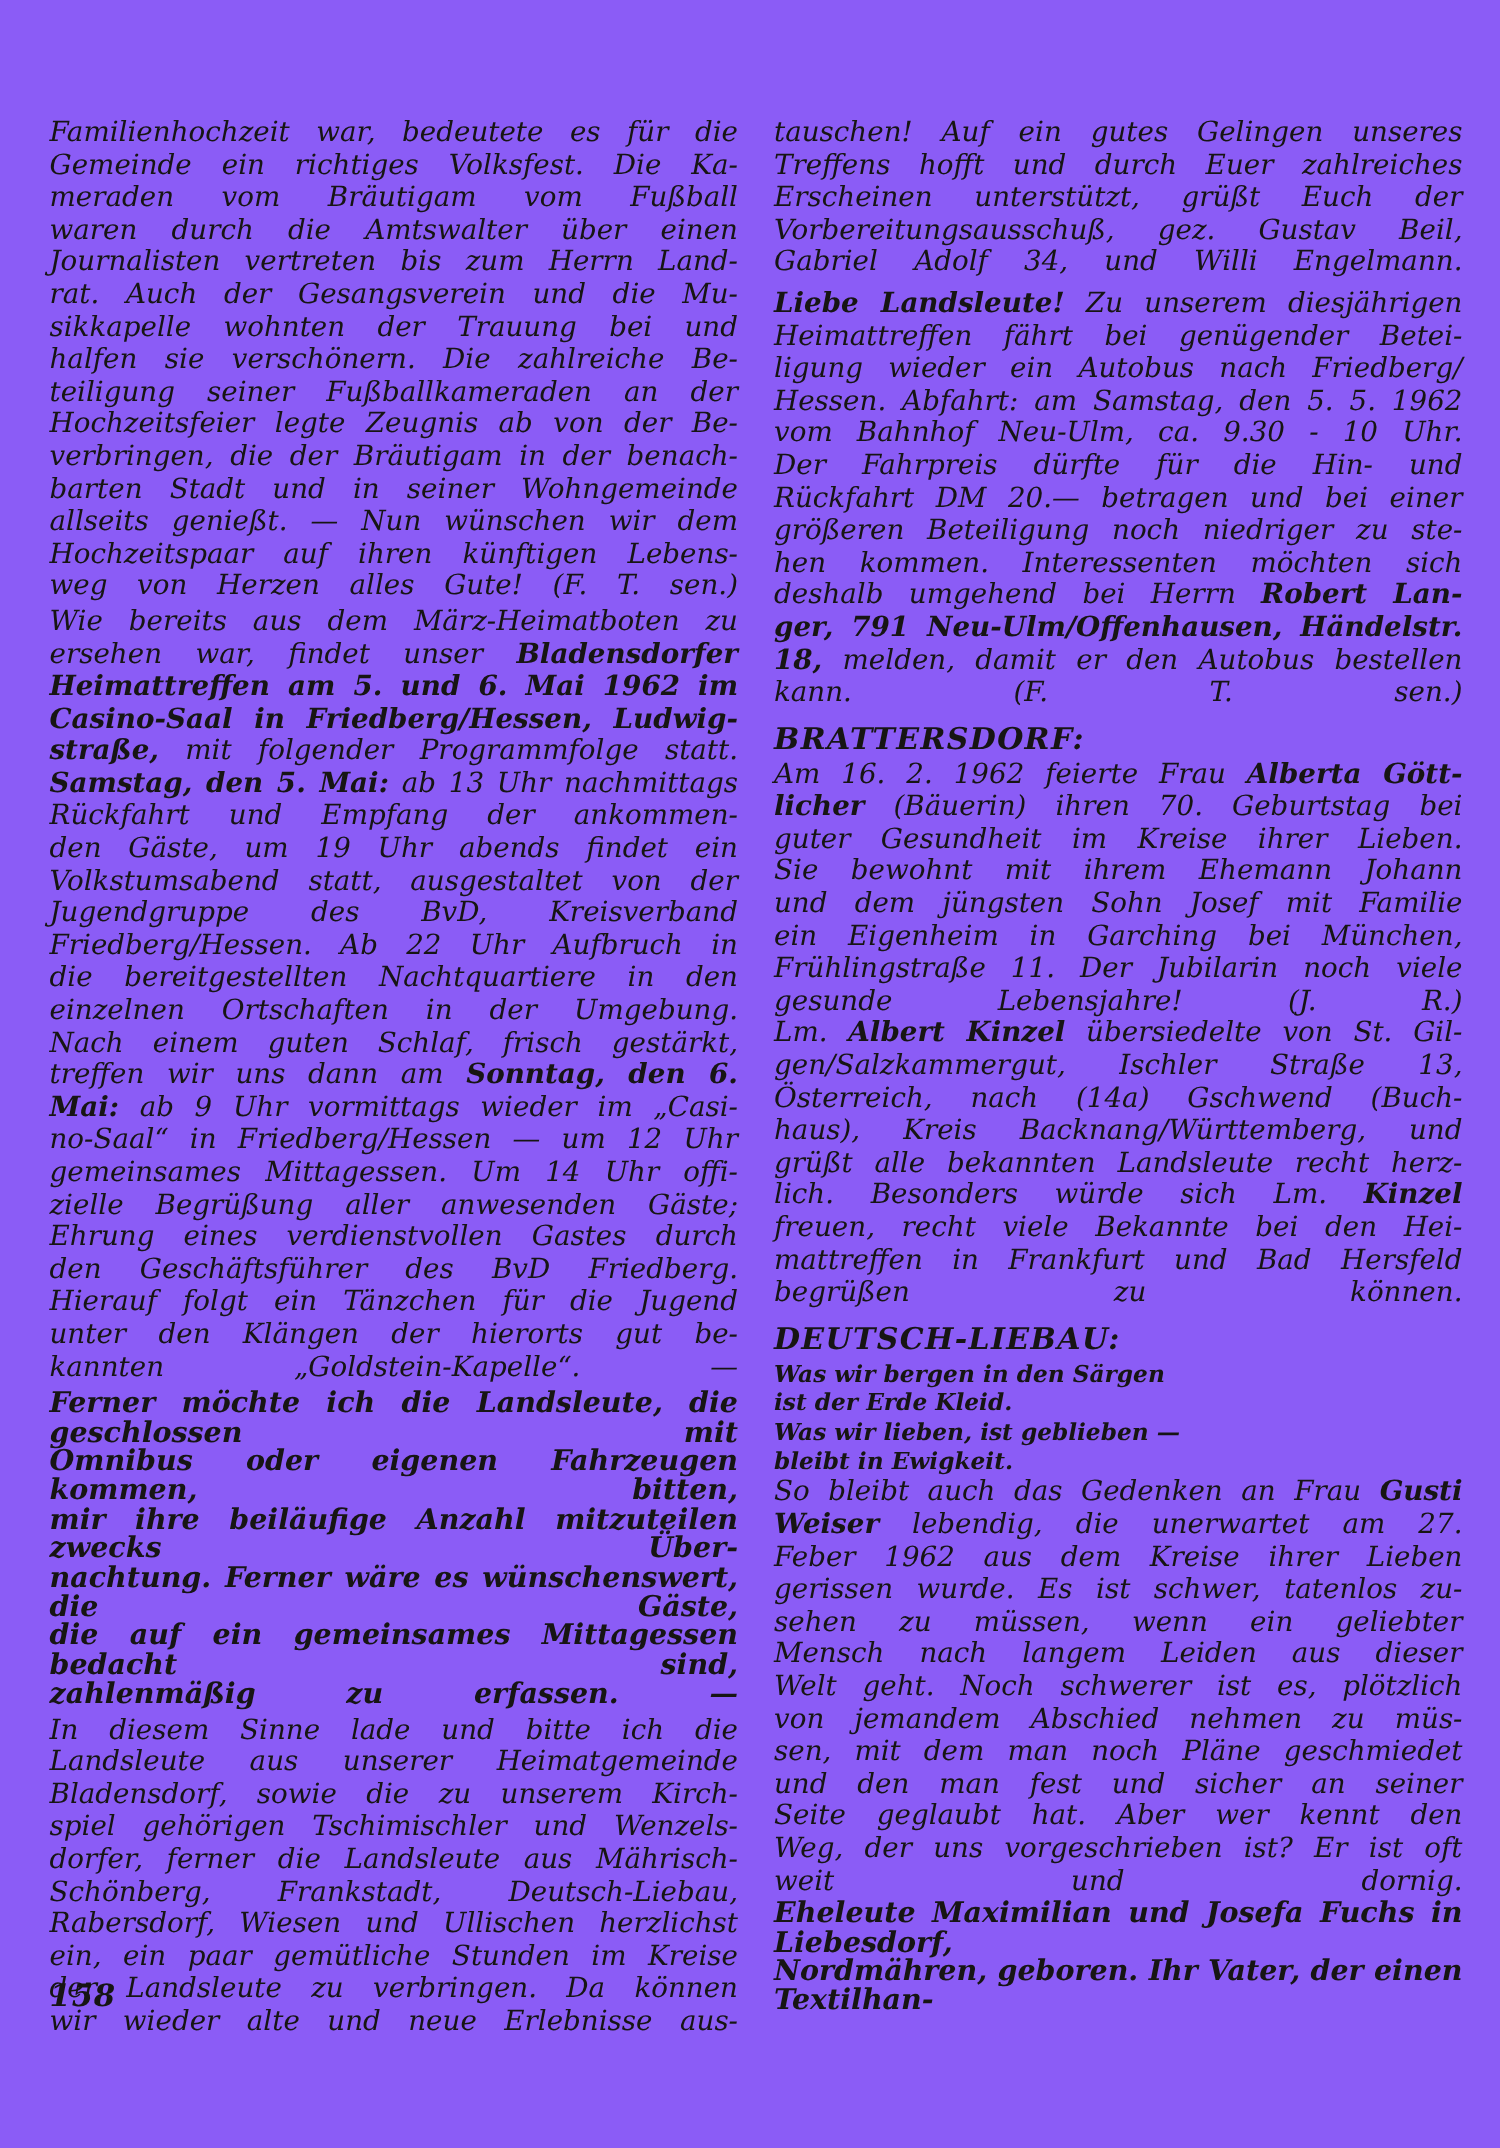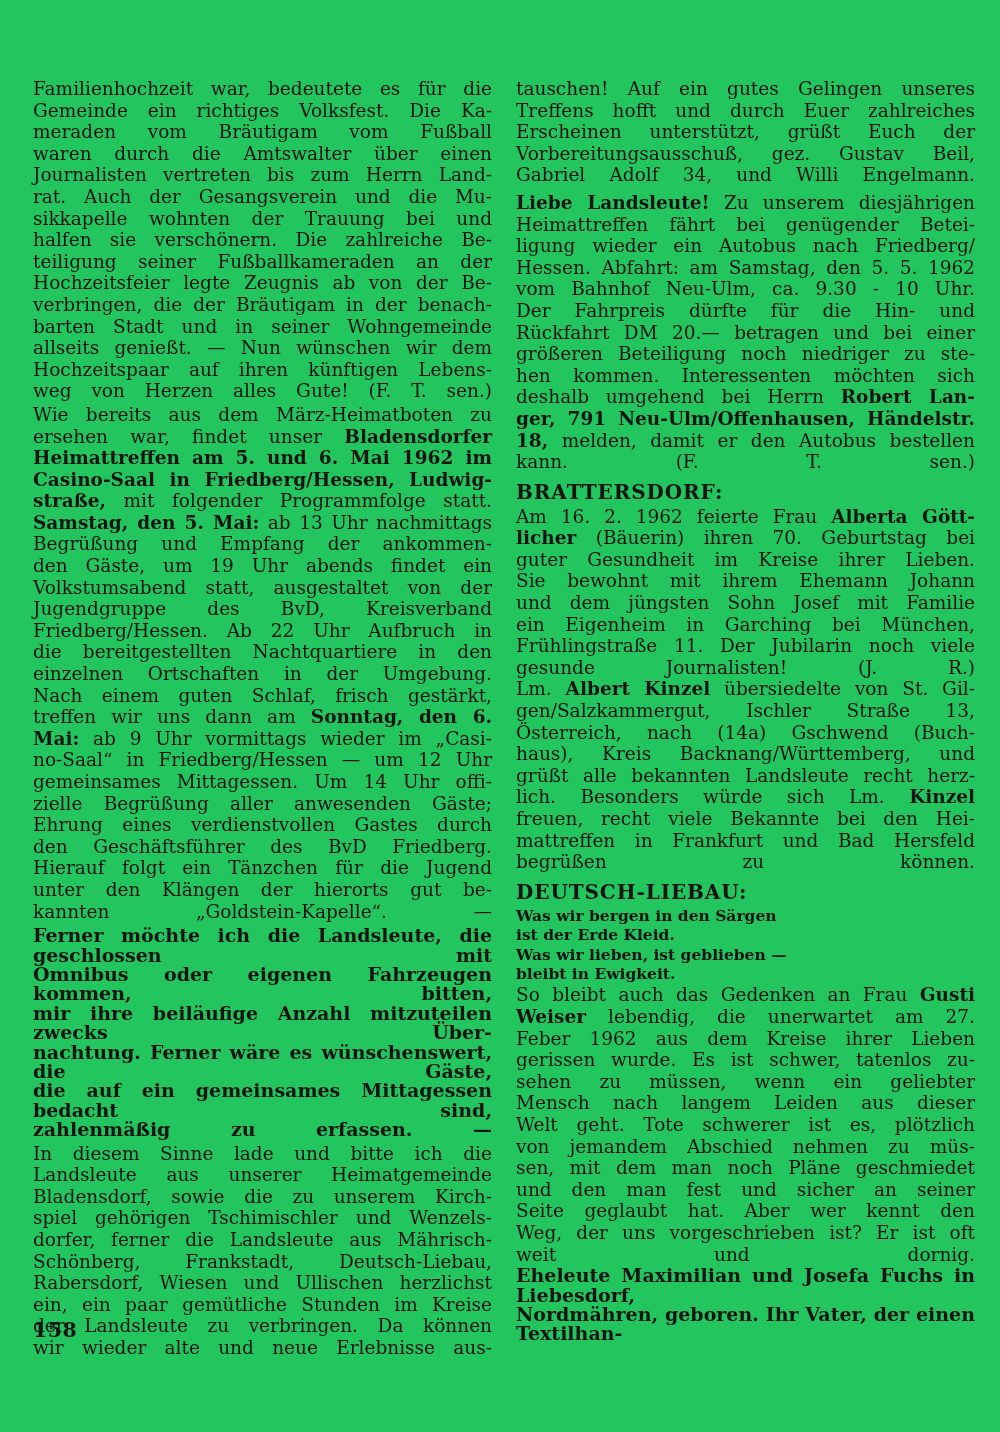--- a/index.html
+++ b/index.html
@@ -58,21 +58,21 @@
     left: 33px;
     top: 1318px;
     font-size: 20.5px;
     font-weight: bold;
     letter-spacing: 0.5px;
   }
 </style>
 </head>
 <body>
 
-<div class="page" style="background: #22c55e; color: rgb(23, 21, 20);">
+<div class="page" style="background: #8b5cf6; color: rgb(23, 21, 20); font-style: italic;">
   <div class="columns">
     <div class="column" id="col-left">
         <div class="block para">
           <div class="line"><span>Familienhochzeit war, bedeutete es für die</span></div>
           <div class="line"><span>Gemeinde ein richtiges Volksfest. Die Ka-</span></div>
           <div class="line"><span>meraden vom Bräutigam vom Fußball</span></div>
           <div class="line"><span>waren durch die Amtswalter über einen</span></div>
           <div class="line"><span>Journalisten vertreten bis zum Herrn Land-</span></div>
           <div class="line"><span>rat. Auch der Gesangsverein und die Mu-</span></div>
           <div class="line"><span>sikkapelle wohnten der Trauung bei und</span></div>
@@ -85,21 +85,21 @@
           <div class="line"><span>Hochzeitspaar auf ihren künftigen Lebens-</span></div>
           <div class="line last"><span>weg von Herzen alles Gute! (F. T. sen.)</span></div>
         </div>
         <div class="block para" style="margin-top: 2px;">
           <div class="line"><span>Wie bereits aus dem März-Heimatboten zu</span></div>
           <div class="line"><span>ersehen war, findet unser </span><span class="b">Bladensdorfer</span></div>
           <div class="line"><span class="b">Heimattreffen am 5. und 6. Mai 1962 im</span></div>
           <div class="line"><span class="b">Casino-Saal in Friedberg/Hessen, Ludwig-</span></div>
           <div class="line"><span class="b">straße,</span><span> mit folgender Programmfolge statt.</span></div>
           <div class="line"><span class="b">Samstag, den 5. Mai:</span><span> ab 13 Uhr nachmittags</span></div>
-          <div class="line"><span>Begrüßung und Empfang der ankommen-</span></div>
+          <div class="line"><span>Rückfahrt und Empfang der ankommen-</span></div>
           <div class="line"><span>den Gäste, um 19 Uhr abends findet ein</span></div>
           <div class="line"><span>Volkstumsabend statt, ausgestaltet von der</span></div>
           <div class="line"><span>Jugendgruppe des BvD, Kreisverband</span></div>
           <div class="line"><span>Friedberg/Hessen. Ab 22 Uhr Aufbruch in</span></div>
           <div class="line"><span>die bereitgestellten Nachtquartiere in den</span></div>
           <div class="line"><span>einzelnen Ortschaften in der Umgebung.</span></div>
           <div class="line"><span>Nach einem guten Schlaf, frisch gestärkt,</span></div>
           <div class="line"><span>treffen wir uns dann am </span><span class="b">Sonntag, den 6.</span></div>
           <div class="line"><span class="b">Mai:</span><span> ab 9 Uhr vormittags wieder im „Casi-</span></div>
           <div class="line"><span>no-Saal“ in Friedberg/Hessen — um 12 Uhr</span></div>
@@ -159,21 +159,21 @@
           <div class="line last"><span class="b">BRATTERSDORF:</span></div>
         </div>
         <div class="block para" style="margin-top: 2px;">
           <div class="line"><span>Am 16. 2. 1962 feierte Frau </span><span class="b">Alberta Gött-</span></div>
           <div class="line"><span class="b">licher</span><span> (Bäuerin) ihren 70. Geburtstag bei</span></div>
           <div class="line"><span>guter Gesundheit im Kreise ihrer Lieben.</span></div>
           <div class="line"><span>Sie bewohnt mit ihrem Ehemann Johann</span></div>
           <div class="line"><span>und dem jüngsten Sohn Josef mit Familie</span></div>
           <div class="line"><span>ein Eigenheim in Garching bei München,</span></div>
           <div class="line"><span>Frühlingstraße 11. Der Jubilarin noch viele</span></div>
-          <div class="line last"><span>gesunde Journalisten! (J. R.)</span></div>
+          <div class="line last"><span>gesunde Lebensjahre! (J. R.)</span></div>
         </div>
         <div class="block para">
           <div class="line"><span>Lm. </span><span class="b">Albert Kinzel</span><span> übersiedelte von St. Gil-</span></div>
           <div class="line"><span>gen/Salzkammergut, Ischler Straße 13,</span></div>
           <div class="line"><span>Österreich, nach (14a) Gschwend (Buch-</span></div>
           <div class="line"><span>haus), Kreis Backnang/Württemberg, und</span></div>
           <div class="line"><span>grüßt alle bekannten Landsleute recht herz-</span></div>
           <div class="line"><span>lich. Besonders würde sich Lm. </span><span class="b">Kinzel</span></div>
           <div class="line"><span>freuen, recht viele Bekannte bei den Hei-</span></div>
           <div class="line"><span>mattreffen in Frankfurt und Bad Hersfeld</span></div>
@@ -188,21 +188,21 @@
           <div class="line"><span>Was wir lieben, ist geblieben —</span></div>
           <div class="line last"><span>bleibt in Ewigkeit.</span></div>
         </div>
         <div class="block para" style="margin-top: 1px;">
           <div class="line"><span>So bleibt auch das Gedenken an Frau </span><span class="b">Gusti</span></div>
           <div class="line"><span class="b">Weiser</span><span> lebendig, die unerwartet am 27.</span></div>
           <div class="line"><span>Feber 1962 aus dem Kreise ihrer Lieben</span></div>
           <div class="line"><span>gerissen wurde. Es ist schwer, tatenlos zu-</span></div>
           <div class="line"><span>sehen zu müssen, wenn ein geliebter</span></div>
           <div class="line"><span>Mensch nach langem Leiden aus dieser</span></div>
-          <div class="line"><span>Welt geht. Tote schwerer ist es, plötzlich</span></div>
+          <div class="line"><span>Welt geht. Noch schwerer ist es, plötzlich</span></div>
           <div class="line"><span>von jemandem Abschied nehmen zu müs-</span></div>
           <div class="line"><span>sen, mit dem man noch Pläne geschmiedet</span></div>
           <div class="line"><span>und den man fest und sicher an seiner</span></div>
           <div class="line"><span>Seite geglaubt hat. Aber wer kennt den</span></div>
           <div class="line"><span>Weg, der uns vorgeschrieben ist? Er ist oft</span></div>
           <div class="line last"><span>weit und dornig.</span></div>
         </div>
         <div class="block small" style="margin-top: 1px;">
           <div class="line"><span>Eheleute Maximilian und Josefa Fuchs in Liebesdorf,</span></div>
           <div class="line"><span>Nordmähren, geboren. Ihr Vater, der einen Textilhan-</span></div>

